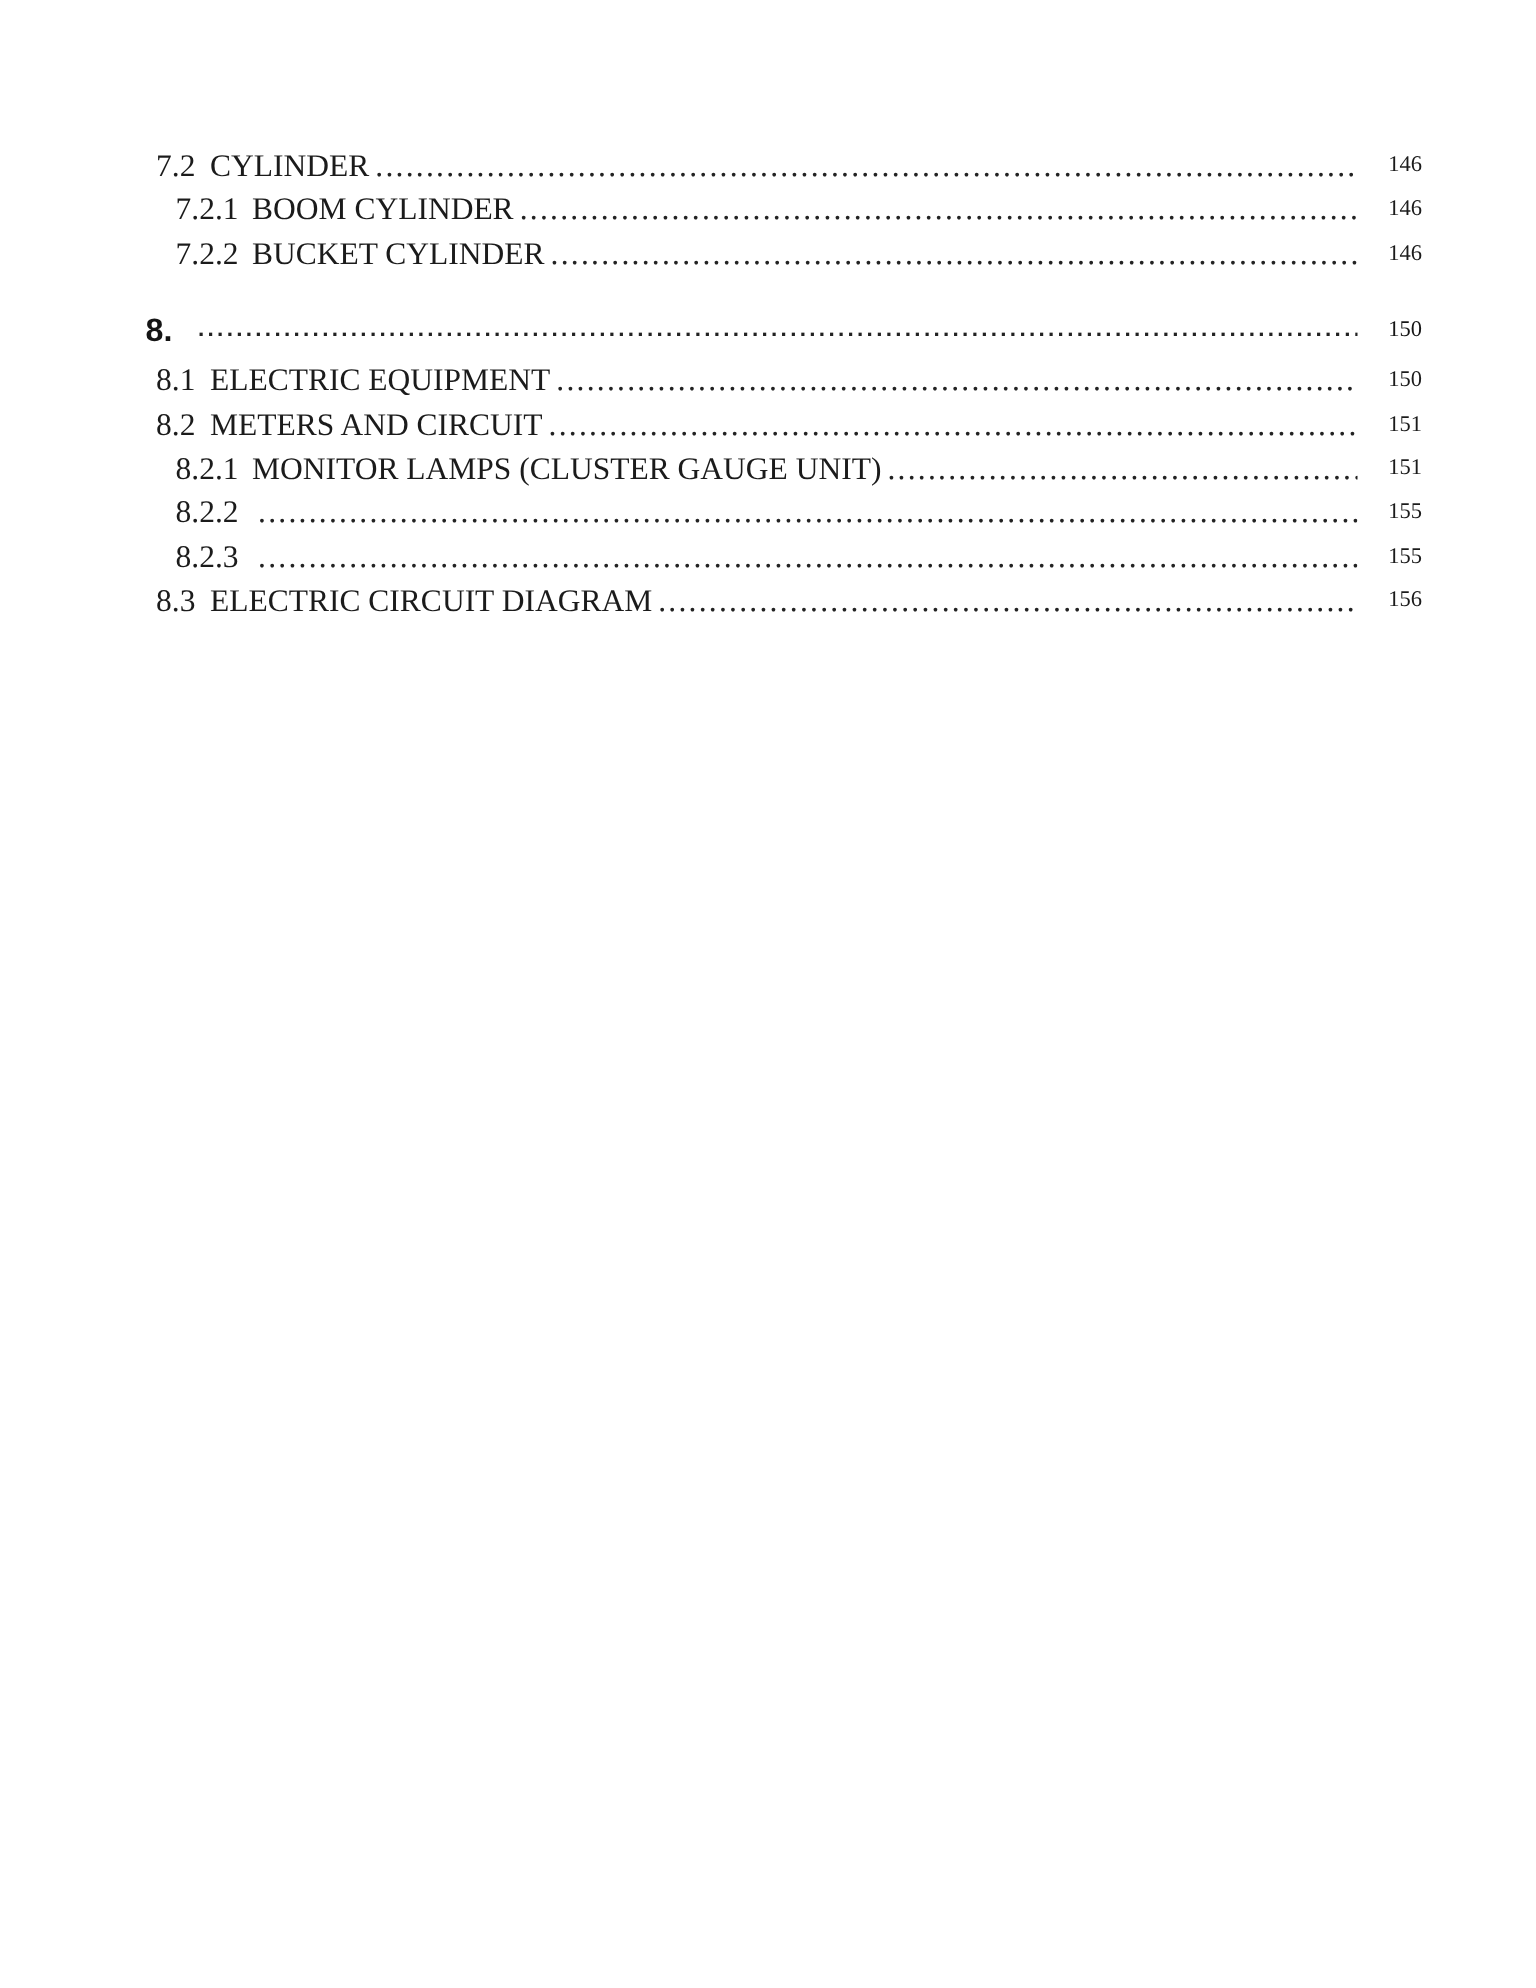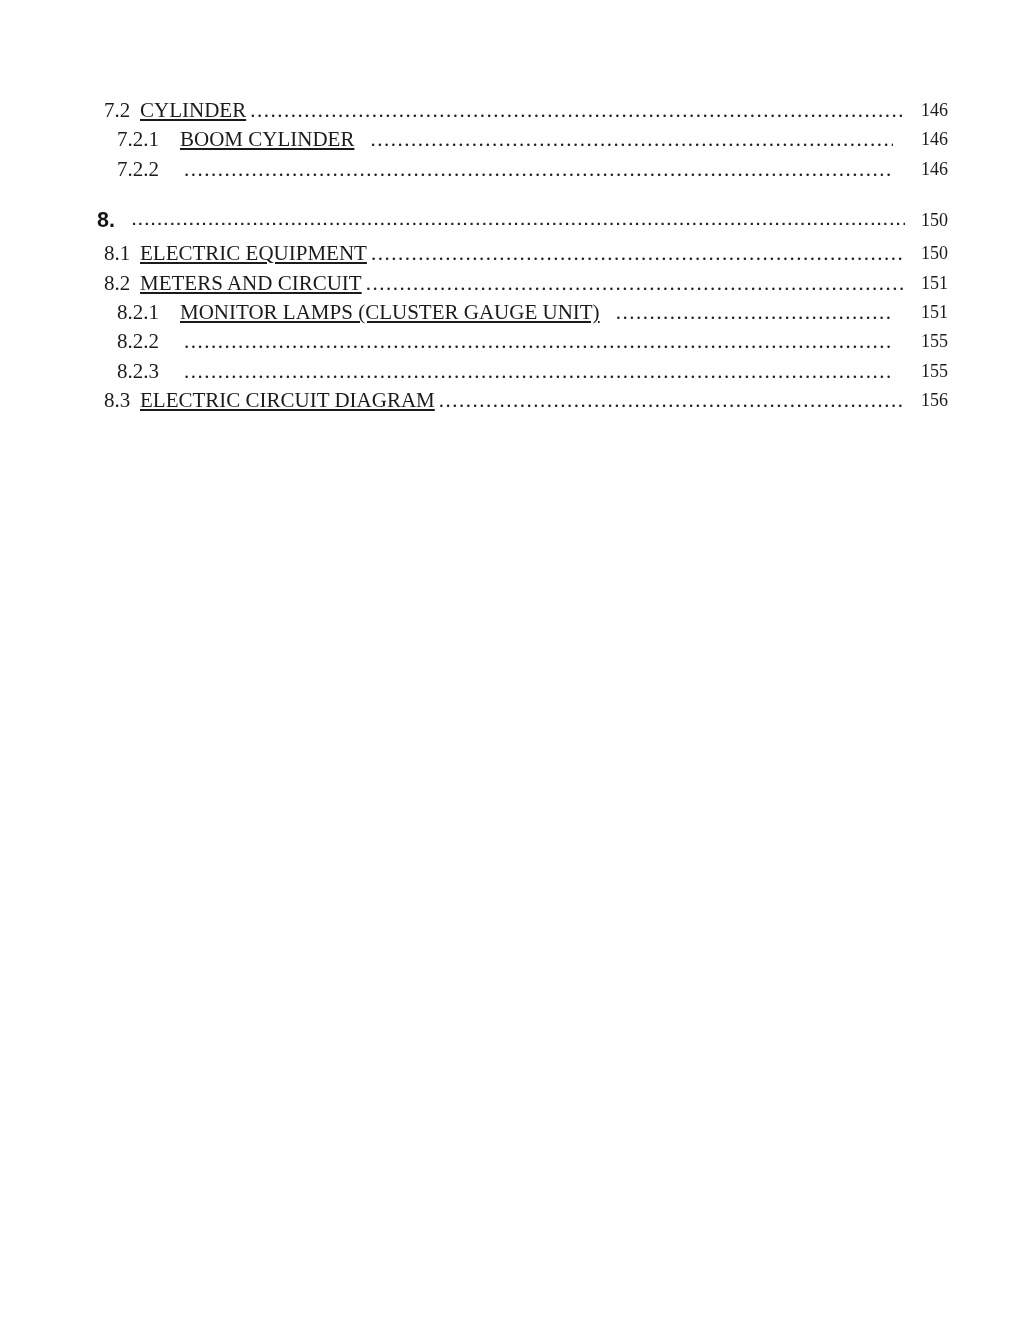--- a/index.html
+++ b/index.html
@@ -28,37 +28,36 @@
     line-height: 29.4px;
     font-size: 21px;
     color: #1b1b1b;
   }
   .row .num {
     flex: 0 0 auto;
     display: inline-block;
   }
   .row .title {
     flex: 0 0 auto;
-    text-decoration: underline;
   }
   .row .dots {
     flex: 1 1 auto;
     overflow: hidden;
     margin-left: 4px;
     letter-spacing: 1.5px;
     color: #222222;
   }
   .row .pagenum {
     flex: 0 0 auto;
     margin-left: 10px;
     min-width: 33px;
     text-align: right;
     font-family: "Liberation Serif", serif;
     font-weight: normal;
-    font-size: 18px;
+    font-size: 15px;
     letter-spacing: normal;
   }
   
   .row.l1 {
     margin: 20px 0 3px 0;
     line-height: 32px;
     font-family: "Liberation Sans", sans-serif;
     font-weight: bold;
     font-size: 21.5px;
     color: #151515;
@@ -68,21 +67,21 @@
   .row.l1 .dots {
     font-family: "Liberation Sans", sans-serif;
     font-weight: bold;
     font-size: 15px;
     letter-spacing: 2.2px;
   }
   
   .row.l2 { padding-left: 7px; }
   .row.l2 .num { min-width: 36px; }
   
-  .row.l3 { padding-left: 20px; gap: 12px; }
+  .row.l3 { padding-left: 20px; }
   .row.l3 .num { min-width: 51px; }
 </style>
 </head>
 <body style="background: rgb(255, 255, 255);">
 
 <div class="toc" id="toc-container">
   <div class="row l2">
     <span class="num">7.2</span>
       <span class="title">CYLINDER</span>
       <span class="dots">........................................................................................................................................................................................................</span>
@@ -91,20 +90,21 @@
 
   <div class="row l3">
     <span class="num">7.2.1</span>
       <span class="title">BOOM CYLINDER</span>
       <span class="dots">........................................................................................................................................................................................................</span>
       <span class="pagenum">146</span>
   </div>
 
   <div class="row l3">
     <span class="num">7.2.2</span>
+      <span class="title">BUCKET CYLINDER</span>
       <span class="dots">........................................................................................................................................................................................................</span>
       <span class="pagenum">146</span>
   </div>
 
   <div class="row l1">
     <span class="num">8.</span>
       <span class="dots">........................................................................................................................................................................................................</span>
       <span class="pagenum">150</span>
   </div>
 

